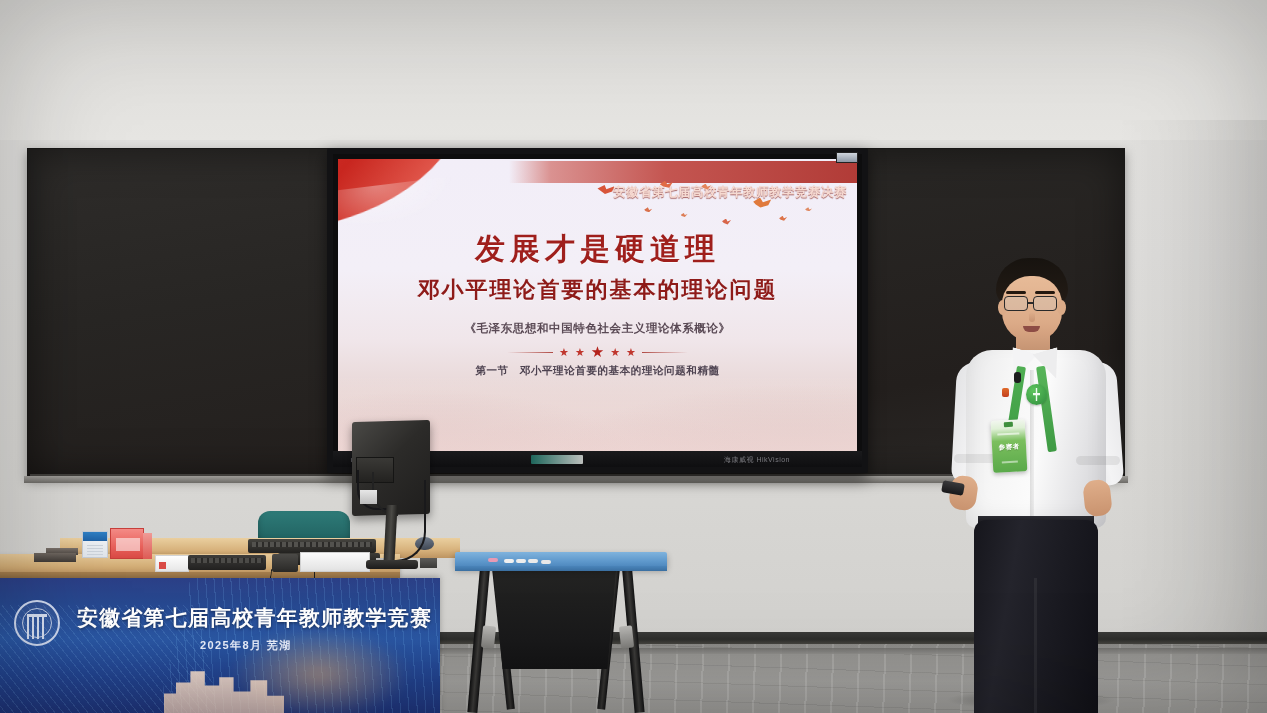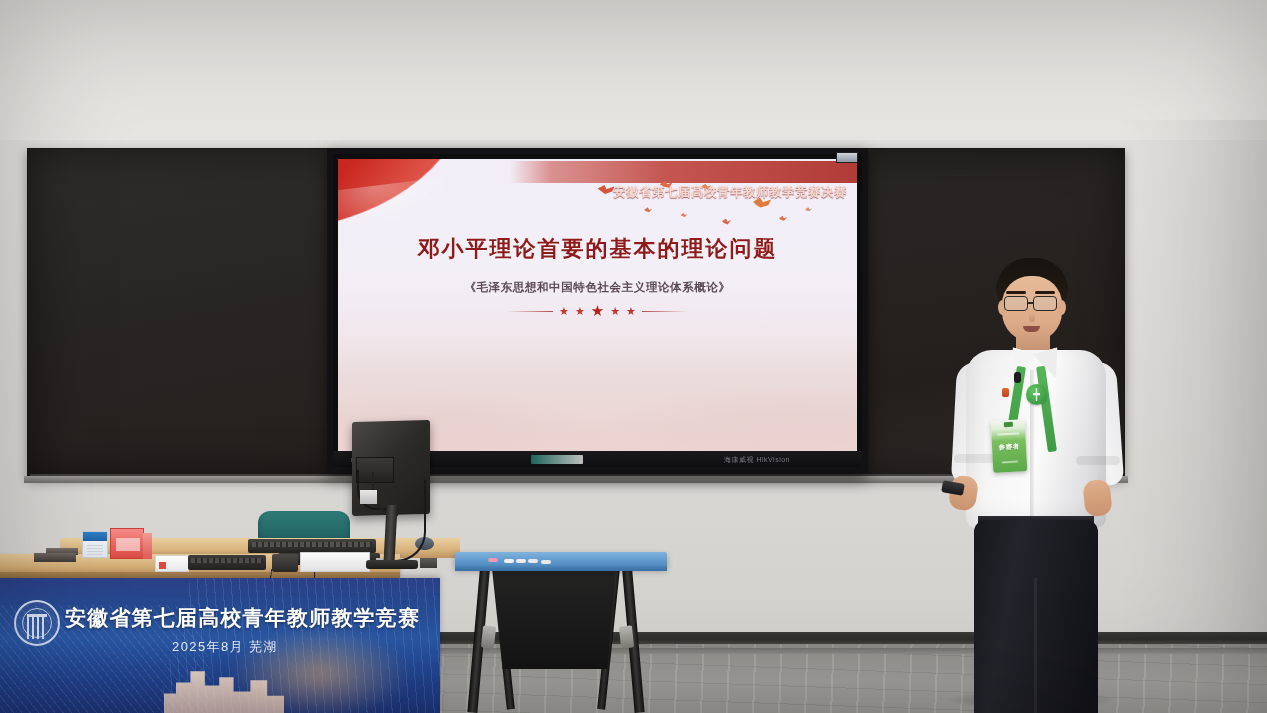--- a/index.html
+++ b/index.html
@@ -162,26 +162,26 @@
   .desk-front .glow { position:absolute; right:6%; top:36%; width:42%; height:70%;
      background:radial-gradient(ellipse at 50% 50%, rgba(255,190,110,.5), rgba(255,170,90,0) 68%);
      filter:blur(6px); }
   .seal { position:absolute; left:14px; top:600px; width:46px; height:46px; border-radius:50%;
      border:2px solid #cfd9ef; background:rgba(255,255,255,.05); }
   .seal:before { content:""; position:absolute; inset:6px; border-radius:50%; border:1px solid #c3cfe8; }
   .seal:after { content:""; position:absolute; left:50%; top:12px; transform:translateX(-50%);
      width:20px; height:22px;
      background:repeating-linear-gradient(90deg,#d7e0f2 0 2px,transparent 2px 5px);
      border-top:3px solid #d7e0f2; }
-  .desk-banner-title { position:absolute; left:65px; top:604px; width:370px;
+  .desk-banner-title { position:absolute; left:77px; top:604px; width:370px;
      font-family:Liberation Mono, monospace;
      font-weight:700; font-size:21px; color:#fff; letter-spacing:1.2px; white-space:nowrap;
      text-shadow:0 1px 3px rgba(0,0,0,.45); }
-  .desk-banner-date { position:absolute; left:172px; top:638px;
-     font-size:13px; font-weight:400; color:#e9eefb; letter-spacing:1.4px; }
+  .desk-banner-date { position:absolute; left:200px; top:638px;
+     font-size:11px; font-weight:700; color:#e9eefb; letter-spacing:1.4px; }
   .desk-city { position:absolute; left:164px; top:662px; width:120px; height:51px;
      background:linear-gradient(180deg,rgba(255,230,210,.9),rgba(240,205,180,.75));
      clip-path:polygon(0 100%,0 62%,10% 62%,10% 40%,22% 40%,22% 18%,34% 18%,34% 46%,46% 46%,46% 30%,58% 30%,58% 58%,72% 58%,72% 36%,86% 36%,86% 66%,100% 66%,100% 100%); }
 
   
   .obj { position:absolute; }
   .box-blue { left:82px; top:531px; width:26px; height:27px;
      background:linear-gradient(180deg,#f4f6f8,#dfe4ea); border:1px solid #c6ccd4; }
   .box-blue:before { content:""; position:absolute; left:0; right:0; top:0; height:9px;
      background:linear-gradient(180deg,#2f7fc4,#1f62a6); }
@@ -390,31 +390,33 @@
           <i class="bird b3"></i>
           <i class="bird b4"></i>
           <i class="bird b5"></i>
           <i class="bird b6"></i>
           <i class="bird b7"></i>
           <i class="bird b8"></i>
           <i class="bird b9"></i>
         </div>
 
         <div class="slide-body">
+          <div class="s-title">发展才是硬道理</div>
           <div class="s-sub">邓小平理论首要的基本的理论问题</div>
           <div class="s-book">《毛泽东思想和中国特色社会主义理论体系概论》</div>
           <div class="s-stars">
             <span class="ln"></span>
             <span class="st">★</span>
             <span class="st">★</span>
             <span class="st big">★</span>
             <span class="st">★</span>
             <span class="st">★</span>
             <span class="ln r"></span>
           </div>
+          <div class="s-ch2">第一节　邓小平理论首要的基本的理论问题和精髓</div>
         </div>
       </div>
     </div>
     <div class="tv-bezel-bot">
       <div class="tv-dots"></div>
       <div class="tv-ledlabel"></div>
       <div class="tv-brand">海康威视 HikVision</div>
     </div>
     <div class="tv-corner-led"></div>
   </div>

